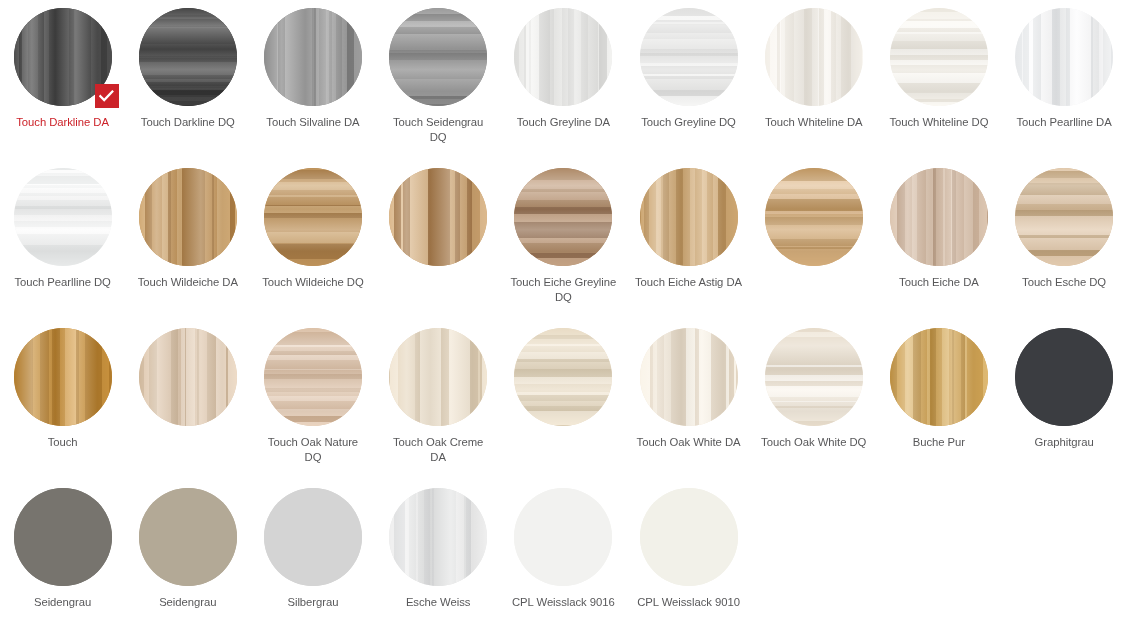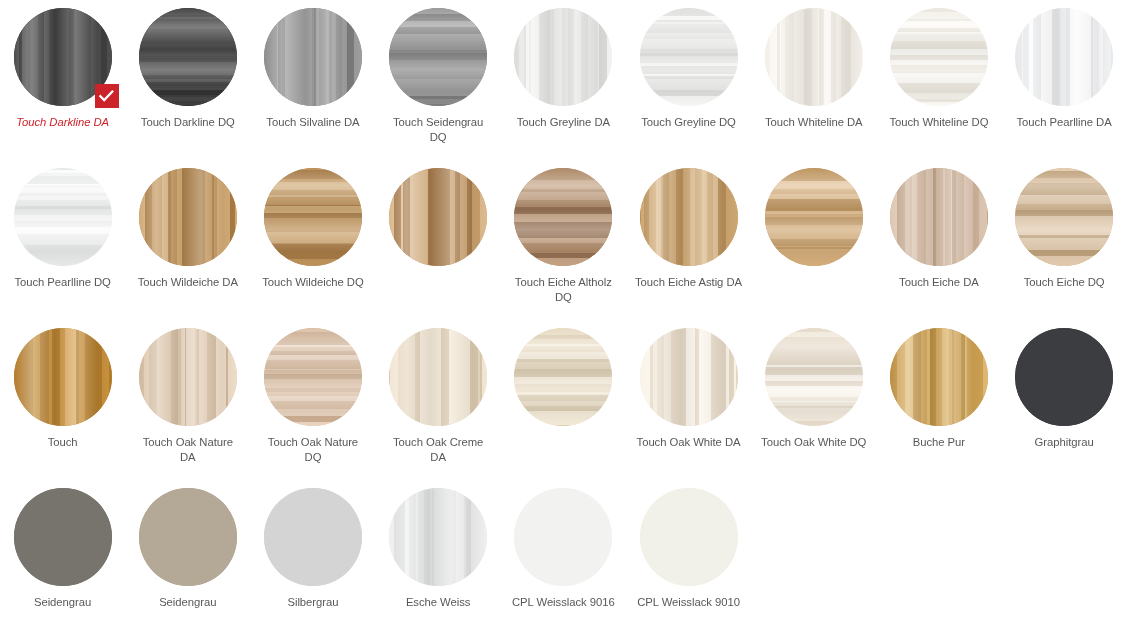--- a/index.html
+++ b/index.html
@@ -54,21 +54,21 @@
   }
   .badge svg { display: block; }
   .swatch-label {
     font-size: 11.3px;
     line-height: 15px;
     color: #58585a;
     text-align: center;
     width: 108px;
     letter-spacing: -0.05px;
   }
-  .swatch-cell.selected .swatch-label { color: #cc2229; font-style: italic; }
+  .swatch-cell.selected .swatch-label { color: #cc2229; }
 </style>
 </head>
 <body>
 
 <div id="swatch-grid">
     <div class="swatch-cell selected">
       <div class="disc-wrap">
         <div class="disc" style="background: rgb(63, 63, 63);">
           <div class="tex" style="background: linear-gradient(90deg, rgb(77, 77, 77) 0%, rgb(77, 77, 77) 4.8%, rgb(48, 48, 48) 4.8%, rgb(48, 48, 48) 8.4%, rgb(77, 77, 77) 8.4%, rgb(77, 77, 77) 14.4%, rgb(63, 63, 63) 14.4%, rgb(63, 63, 63) 18%, rgb(63, 63, 63) 18%, rgb(63, 63, 63) 20.6%, rgb(63, 63, 63) 20.6%, rgb(63, 63, 63) 24.8%, rgb(48, 48, 48) 24.8%, rgb(48, 48, 48) 30.6%, rgb(77, 77, 77) 30.6%, rgb(77, 77, 77) 34%, rgb(77, 77, 77) 34%, rgb(77, 77, 77) 35.6%, rgb(63, 63, 63) 35.6%, rgb(63, 63, 63) 43.6%, rgb(63, 63, 63) 43.6%, rgb(63, 63, 63) 48%, rgb(63, 63, 63) 48%, rgb(63, 63, 63) 55.8%, rgb(48, 48, 48) 55.8%, rgb(48, 48, 48) 61.6%, rgb(63, 63, 63) 61.6%, rgb(63, 63, 63) 66%, rgb(63, 63, 63) 66%, rgb(63, 63, 63) 67.6%, rgb(63, 63, 63) 67.6%, rgb(63, 63, 63) 75.4%, rgb(63, 63, 63) 75.4%, rgb(63, 63, 63) 78.6%, rgb(77, 77, 77) 78.6%, rgb(77, 77, 77) 84.4%, rgb(77, 77, 77) 84.4%, rgb(77, 77, 77) 88.8%, rgb(63, 63, 63) 88.8%, rgb(63, 63, 63) 94.6%, rgb(77, 77, 77) 94.6%, rgb(77, 77, 77) 98.2%, rgb(77, 77, 77) 98.2%, rgb(77, 77, 77) 100%);"></div>
           <div class="tex" style="background: linear-gradient(90deg, rgba(255, 255, 255, 0) 0%, rgba(255, 255, 255, 0.35) 18%, rgba(0, 0, 0, 0.06) 42%, rgba(255, 255, 255, 0.3) 63%, rgba(0, 0, 0, 0.05) 85%, rgba(255, 255, 255, 0) 100%);"></div>
@@ -188,21 +188,21 @@
         </div>
       </div>
     </div>
     <div class="swatch-cell">
       <div class="disc-wrap">
         <div class="disc" style="background: rgb(174, 138, 104);">
           <div class="tex" style="background: linear-gradient(rgb(174, 138, 104) 0%, rgb(174, 138, 104) 3.8%, rgb(174, 138, 104) 3.8%, rgb(174, 138, 104) 8.4%, rgb(174, 138, 104) 8.4%, rgb(174, 138, 104) 12.4%, rgb(195, 161, 131) 12.4%, rgb(195, 161, 131) 13.8%, rgb(195, 161, 131) 13.8%, rgb(195, 161, 131) 21.8%, rgb(174, 138, 104) 21.8%, rgb(174, 138, 104) 24%, rgb(195, 161, 131) 24%, rgb(195, 161, 131) 27.6%, rgb(195, 161, 131) 27.6%, rgb(195, 161, 131) 32.9%, rgb(174, 138, 104) 32.9%, rgb(174, 138, 104) 34.9%, rgb(174, 138, 104) 34.9%, rgb(174, 138, 104) 40.3%, rgb(148, 112, 83) 40.3%, rgb(148, 112, 83) 47.3%, rgb(195, 161, 131) 47.3%, rgb(195, 161, 131) 55.5%, rgb(148, 112, 83) 55.5%, rgb(148, 112, 83) 61.5%, rgb(148, 112, 83) 61.5%, rgb(148, 112, 83) 68.3%, rgb(148, 112, 83) 68.3%, rgb(148, 112, 83) 71.7%, rgb(195, 161, 131) 71.7%, rgb(195, 161, 131) 73.7%, rgb(195, 161, 131) 73.7%, rgb(195, 161, 131) 76.1%, rgb(174, 138, 104) 76.1%, rgb(174, 138, 104) 80.1%, rgb(174, 138, 104) 80.1%, rgb(174, 138, 104) 86.9%, rgb(148, 112, 83) 86.9%, rgb(148, 112, 83) 91.9%, rgb(195, 161, 131) 91.9%, rgb(195, 161, 131) 93.7%, rgb(195, 161, 131) 93.7%, rgb(195, 161, 131) 100%);"></div>
           <div class="tex" style="background: linear-gradient(rgba(255, 255, 255, 0) 0%, rgba(255, 255, 255, 0.35) 18%, rgba(0, 0, 0, 0.06) 42%, rgba(255, 255, 255, 0.3) 63%, rgba(0, 0, 0, 0.05) 85%, rgba(255, 255, 255, 0) 100%);"></div>
         </div>
       </div>
-      <div class="swatch-label">Touch Eiche Altholz DQ</div>
+      <div class="swatch-label">Touch Eiche Greyline DQ</div>
     </div>
     <div class="swatch-cell">
       <div class="disc-wrap">
         <div class="disc" style="background: rgb(205, 166, 113);">
           <div class="tex" style="background: linear-gradient(90deg, rgb(184, 143, 89) 0%, rgb(184, 143, 89) 1.4%, rgb(205, 166, 113) 1.4%, rgb(205, 166, 113) 4%, rgb(184, 143, 89) 4%, rgb(184, 143, 89) 5.4%, rgb(184, 143, 89) 5.4%, rgb(184, 143, 89) 9.6%, rgb(205, 166, 113) 9.6%, rgb(205, 166, 113) 15.9%, rgb(220, 186, 140) 15.9%, rgb(220, 186, 140) 21.3%, rgb(205, 166, 113) 21.3%, rgb(205, 166, 113) 23.5%, rgb(184, 143, 89) 23.5%, rgb(184, 143, 89) 30.1%, rgb(205, 166, 113) 30.1%, rgb(205, 166, 113) 36.3%, rgb(184, 143, 89) 36.3%, rgb(184, 143, 89) 42.1%, rgb(184, 143, 89) 42.1%, rgb(184, 143, 89) 44.3%, rgb(205, 166, 113) 44.3%, rgb(205, 166, 113) 51%, rgb(220, 186, 140) 51%, rgb(220, 186, 140) 56.4%, rgb(205, 166, 113) 56.4%, rgb(205, 166, 113) 63.4%, rgb(220, 186, 140) 63.4%, rgb(220, 186, 140) 68.8%, rgb(205, 166, 113) 68.8%, rgb(205, 166, 113) 74.6%, rgb(220, 186, 140) 74.6%, rgb(220, 186, 140) 79.8%, rgb(184, 143, 89) 79.8%, rgb(184, 143, 89) 81.2%, rgb(184, 143, 89) 81.2%, rgb(184, 143, 89) 88.2%, rgb(205, 166, 113) 88.2%, rgb(205, 166, 113) 94.8%, rgb(205, 166, 113) 94.8%, rgb(205, 166, 113) 100%);"></div>
           <div class="tex" style="background: linear-gradient(90deg, rgba(255, 255, 255, 0) 0%, rgba(255, 255, 255, 0.35) 18%, rgba(0, 0, 0, 0.06) 42%, rgba(255, 255, 255, 0.3) 63%, rgba(0, 0, 0, 0.05) 85%, rgba(255, 255, 255, 0) 100%);"></div>
         </div>
       </div>
       <div class="swatch-label">Touch Eiche Astig DA</div>
     </div>
@@ -223,39 +223,38 @@
       </div>
       <div class="swatch-label">Touch Eiche DA</div>
     </div>
     <div class="swatch-cell">
       <div class="disc-wrap">
         <div class="disc" style="background: rgb(212, 184, 149);">
           <div class="tex" style="background: linear-gradient(rgb(226, 202, 174) 0%, rgb(226, 202, 174) 2.6%, rgb(192, 163, 125) 2.6%, rgb(192, 163, 125) 10.6%, rgb(212, 184, 149) 10.6%, rgb(212, 184, 149) 14.8%, rgb(192, 163, 125) 14.8%, rgb(192, 163, 125) 22.6%, rgb(192, 163, 125) 22.6%, rgb(192, 163, 125) 27.8%, rgb(226, 202, 174) 27.8%, rgb(226, 202, 174) 30.6%, rgb(226, 202, 174) 30.6%, rgb(226, 202, 174) 36.8%, rgb(212, 184, 149) 36.8%, rgb(212, 184, 149) 42.8%, rgb(192, 163, 125) 42.8%, rgb(192, 163, 125) 44.2%, rgb(192, 163, 125) 44.2%, rgb(192, 163, 125) 48.6%, rgb(226, 202, 174) 48.6%, rgb(226, 202, 174) 56.8%, rgb(226, 202, 174) 56.8%, rgb(226, 202, 174) 64%, rgb(226, 202, 174) 64%, rgb(226, 202, 174) 68.8%, rgb(192, 163, 125) 68.8%, rgb(192, 163, 125) 71.4%, rgb(226, 202, 174) 71.4%, rgb(226, 202, 174) 76.6%, rgb(226, 202, 174) 76.6%, rgb(226, 202, 174) 83.2%, rgb(192, 163, 125) 83.2%, rgb(192, 163, 125) 90%, rgb(226, 202, 174) 90%, rgb(226, 202, 174) 96.8%, rgb(226, 202, 174) 96.8%, rgb(226, 202, 174) 100%);"></div>
           <div class="tex" style="background: linear-gradient(rgba(255, 255, 255, 0) 0%, rgba(255, 255, 255, 0.35) 18%, rgba(0, 0, 0, 0.06) 42%, rgba(255, 255, 255, 0.3) 63%, rgba(0, 0, 0, 0.05) 85%, rgba(255, 255, 255, 0) 100%);"></div>
         </div>
       </div>
-      <div class="swatch-label">Touch Eiche DQ</div>
+      <div class="swatch-label">Touch Esche DQ</div>
     </div>
     <div class="swatch-cell">
       <div class="disc-wrap">
         <div class="disc" style="background: rgb(200, 145, 61);">
           <div class="tex" style="background: linear-gradient(90deg, rgb(178, 124, 44) 0%, rgb(178, 124, 44) 5.6%, rgb(178, 124, 44) 5.6%, rgb(178, 124, 44) 12.4%, rgb(178, 124, 44) 12.4%, rgb(178, 124, 44) 19.2%, rgb(200, 145, 61) 19.2%, rgb(200, 145, 61) 26.6%, rgb(178, 124, 44) 26.6%, rgb(178, 124, 44) 28.6%, rgb(178, 124, 44) 28.6%, rgb(178, 124, 44) 36%, rgb(200, 145, 61) 36%, rgb(200, 145, 61) 38.8%, rgb(178, 124, 44) 38.8%, rgb(178, 124, 44) 44%, rgb(178, 124, 44) 44%, rgb(178, 124, 44) 47.2%, rgb(200, 145, 61) 47.2%, rgb(200, 145, 61) 51.8%, rgb(219, 169, 93) 51.8%, rgb(219, 169, 93) 57.6%, rgb(219, 169, 93) 57.6%, rgb(219, 169, 93) 62.8%, rgb(178, 124, 44) 62.8%, rgb(178, 124, 44) 66.2%, rgb(200, 145, 61) 66.2%, rgb(200, 145, 61) 72.6%, rgb(178, 124, 44) 72.6%, rgb(178, 124, 44) 78.6%, rgb(178, 124, 44) 78.6%, rgb(178, 124, 44) 82.4%, rgb(178, 124, 44) 82.4%, rgb(178, 124, 44) 90%, rgb(200, 145, 61) 90%, rgb(200, 145, 61) 93.6%, rgb(200, 145, 61) 93.6%, rgb(200, 145, 61) 96%, rgb(200, 145, 61) 96%, rgb(200, 145, 61) 97.4%, rgb(178, 124, 44) 97.4%, rgb(178, 124, 44) 100%);"></div>
           <div class="tex" style="background: linear-gradient(90deg, rgba(255, 255, 255, 0) 0%, rgba(255, 255, 255, 0.35) 18%, rgba(0, 0, 0, 0.06) 42%, rgba(255, 255, 255, 0.3) 63%, rgba(0, 0, 0, 0.05) 85%, rgba(255, 255, 255, 0) 100%);"></div>
         </div>
       </div>
       <div class="swatch-label">Touch</div>
     </div>
     <div class="swatch-cell">
       <div class="disc-wrap">
         <div class="disc" style="background: rgb(224, 201, 176);">
           <div class="tex" style="background: linear-gradient(90deg, rgb(208, 184, 156) 0%, rgb(208, 184, 156) 4.9%, rgb(224, 201, 176) 4.9%, rgb(224, 201, 176) 10.7%, rgb(208, 184, 156) 10.7%, rgb(208, 184, 156) 18.3%, rgb(224, 201, 176) 18.3%, rgb(224, 201, 176) 19.9%, rgb(224, 201, 176) 19.9%, rgb(224, 201, 176) 27.3%, rgb(224, 201, 176) 27.3%, rgb(224, 201, 176) 32.7%, rgb(208, 184, 156) 32.7%, rgb(208, 184, 156) 36.9%, rgb(208, 184, 156) 36.9%, rgb(208, 184, 156) 39.5%, rgb(224, 201, 176) 39.5%, rgb(224, 201, 176) 42.9%, rgb(238, 220, 200) 42.9%, rgb(238, 220, 200) 46.7%, rgb(208, 184, 156) 46.7%, rgb(208, 184, 156) 48.3%, rgb(238, 220, 200) 48.3%, rgb(238, 220, 200) 53.9%, rgb(238, 220, 200) 53.9%, rgb(238, 220, 200) 57.1%, rgb(224, 201, 176) 57.1%, rgb(224, 201, 176) 59.3%, rgb(208, 184, 156) 59.3%, rgb(208, 184, 156) 61.6%, rgb(224, 201, 176) 61.6%, rgb(224, 201, 176) 65.2%, rgb(224, 201, 176) 65.2%, rgb(224, 201, 176) 69.6%, rgb(208, 184, 156) 69.6%, rgb(208, 184, 156) 73.6%, rgb(208, 184, 156) 73.6%, rgb(208, 184, 156) 78.2%, rgb(238, 220, 200) 78.2%, rgb(238, 220, 200) 85.8%, rgb(238, 220, 200) 85.8%, rgb(238, 220, 200) 89.2%, rgb(208, 184, 156) 89.2%, rgb(208, 184, 156) 91.2%, rgb(238, 220, 200) 91.2%, rgb(238, 220, 200) 99.1%, rgb(238, 220, 200) 99.1%, rgb(238, 220, 200) 100%);"></div>
           <div class="tex" style="background: linear-gradient(90deg, rgba(255, 255, 255, 0) 0%, rgba(255, 255, 255, 0.35) 18%, rgba(0, 0, 0, 0.06) 42%, rgba(255, 255, 255, 0.3) 63%, rgba(0, 0, 0, 0.05) 85%, rgba(255, 255, 255, 0) 100%);"></div>
         </div>
       </div>
-      <div class="swatch-label">Touch Oak Nature DA</div>
     </div>
     <div class="swatch-cell">
       <div class="disc-wrap">
         <div class="disc" style="background: rgb(220, 193, 168);">
           <div class="tex" style="background: linear-gradient(rgb(220, 193, 168) 0%, rgb(220, 193, 168) 3.6%, rgb(204, 174, 146) 3.6%, rgb(204, 174, 146) 9.6%, rgb(204, 174, 146) 9.6%, rgb(204, 174, 146) 17.7%, rgb(234, 212, 192) 17.7%, rgb(234, 212, 192) 19.2%, rgb(220, 193, 168) 19.2%, rgb(220, 193, 168) 23.6%, rgb(204, 174, 146) 23.6%, rgb(204, 174, 146) 27.2%, rgb(234, 212, 192) 27.2%, rgb(234, 212, 192) 32.4%, rgb(220, 193, 168) 32.4%, rgb(220, 193, 168) 37.2%, rgb(220, 193, 168) 37.2%, rgb(220, 193, 168) 41.8%, rgb(234, 212, 192) 41.8%, rgb(234, 212, 192) 43.2%, rgb(220, 193, 168) 43.2%, rgb(220, 193, 168) 46.6%, rgb(204, 174, 146) 46.6%, rgb(204, 174, 146) 48.4%, rgb(204, 174, 146) 48.4%, rgb(204, 174, 146) 52.4%, rgb(220, 193, 168) 52.4%, rgb(220, 193, 168) 55.4%, rgb(220, 193, 168) 55.4%, rgb(220, 193, 168) 61.4%, rgb(204, 174, 146) 61.4%, rgb(204, 174, 146) 64.8%, rgb(220, 193, 168) 64.8%, rgb(220, 193, 168) 69.6%, rgb(234, 212, 192) 69.6%, rgb(234, 212, 192) 74.6%, rgb(220, 193, 168) 74.6%, rgb(220, 193, 168) 79.2%, rgb(220, 193, 168) 79.2%, rgb(220, 193, 168) 82.6%, rgb(234, 212, 192) 82.6%, rgb(234, 212, 192) 89.8%, rgb(204, 174, 146) 89.8%, rgb(204, 174, 146) 96%, rgb(234, 212, 192) 96%, rgb(234, 212, 192) 100%);"></div>
           <div class="tex" style="background: linear-gradient(rgba(255, 255, 255, 0) 0%, rgba(255, 255, 255, 0.35) 18%, rgba(0, 0, 0, 0.06) 42%, rgba(255, 255, 255, 0.3) 63%, rgba(0, 0, 0, 0.05) 85%, rgba(255, 255, 255, 0) 100%);"></div>
         </div>
       </div>
       <div class="swatch-label">Touch Oak Nature DQ</div>
     </div>

